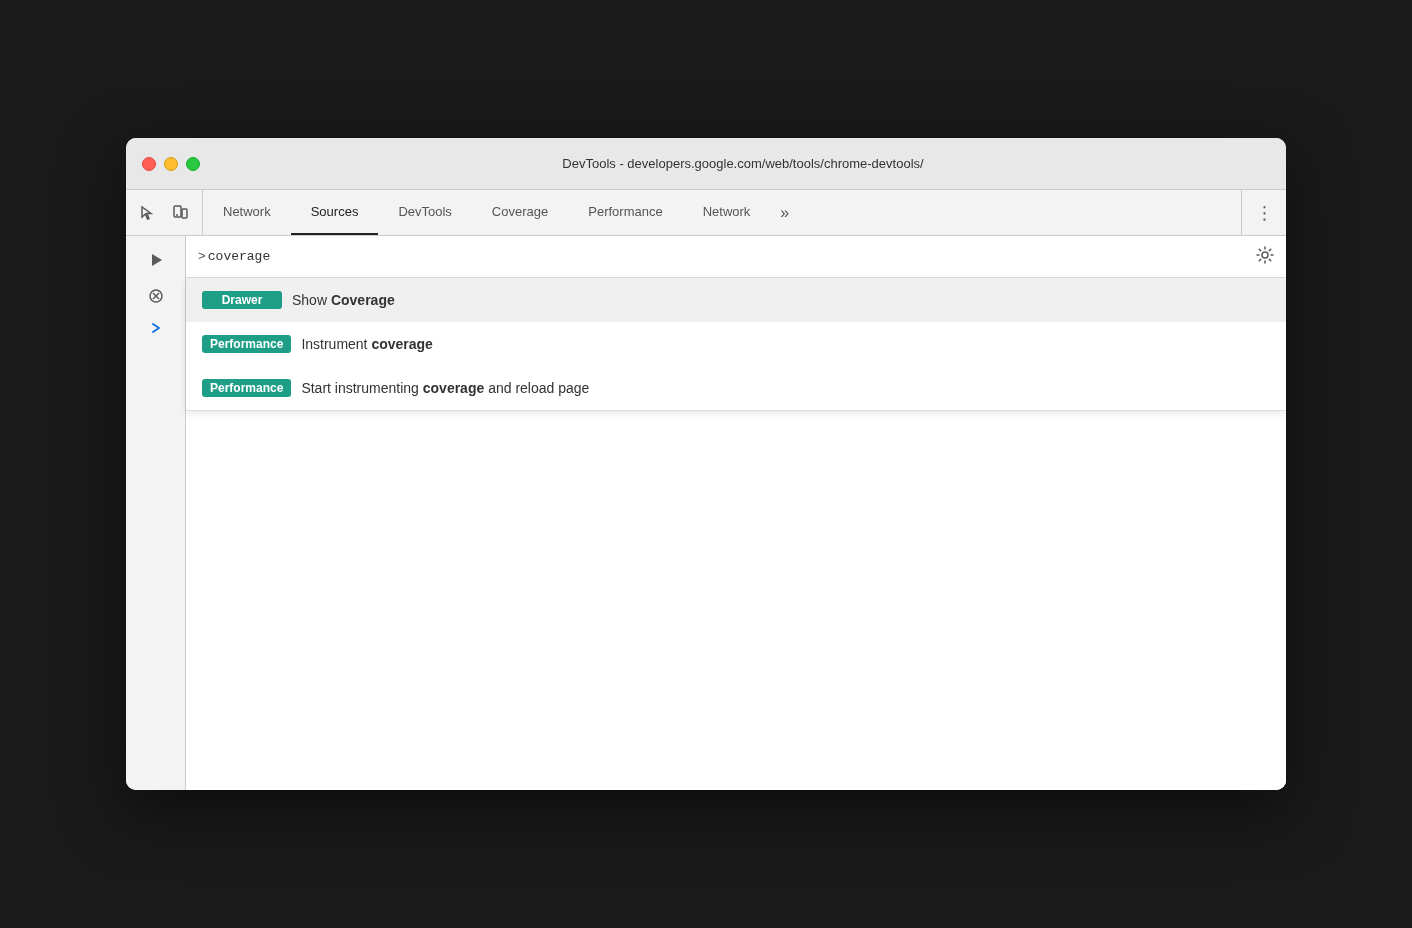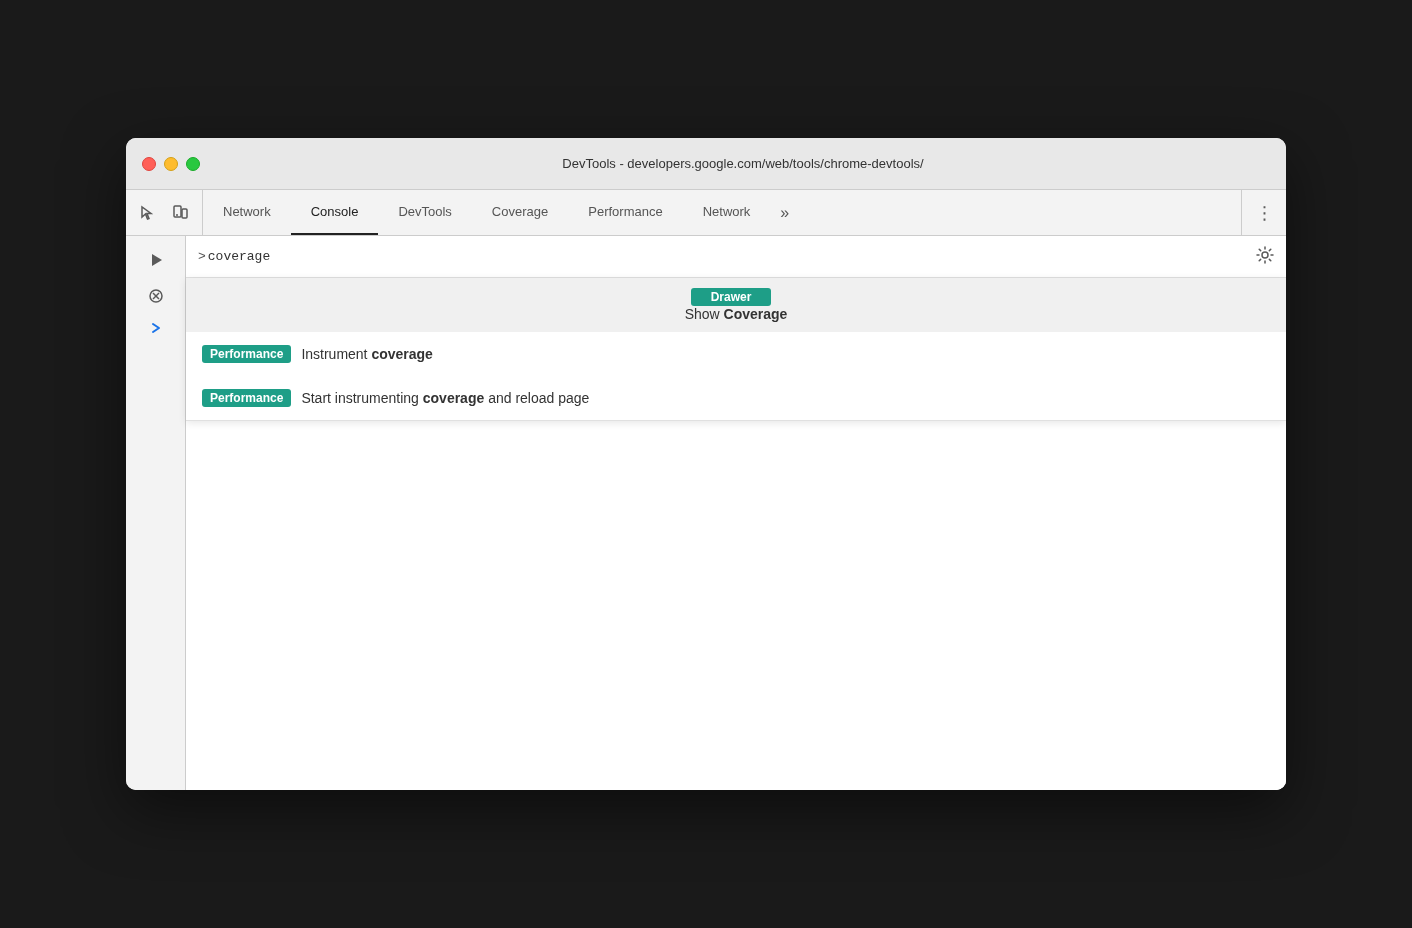--- a/index.html
+++ b/index.html
@@ -219,21 +219,20 @@
     .autocomplete-item {
       display: flex;
       align-items: center;
       padding: 10px 16px;
       cursor: pointer;
       min-height: 44px;
     }
 
     .autocomplete-item:first-child {
       background: #f0f0f0;
-      flex-direction: column;
     }
 
     .tag-badge {
       display: inline-flex;
       align-items: center;
       justify-content: center;
       padding: 2px 8px;
       border-radius: 3px;
       font-size: 12px;
       font-weight: 600;
@@ -299,21 +298,21 @@
           <line x1="6" y1="11" x2="6" y2="11" stroke-width="2" stroke-linecap="round"></line>
         </svg>
       </div>
     </div>
 
     <div class="tabs">
       <div class="tab">
         <span>Network</span>
       </div>
       <div class="tab active">
-        <span>Console</span>
+        <span>Sources</span>
       </div>
       <div class="tab">
         <span>DevTools</span>
       </div>
       <div class="tab">
         <span>Coverage</span>
       </div>
       <div class="tab">
         <span>Performance</span>
       </div>

